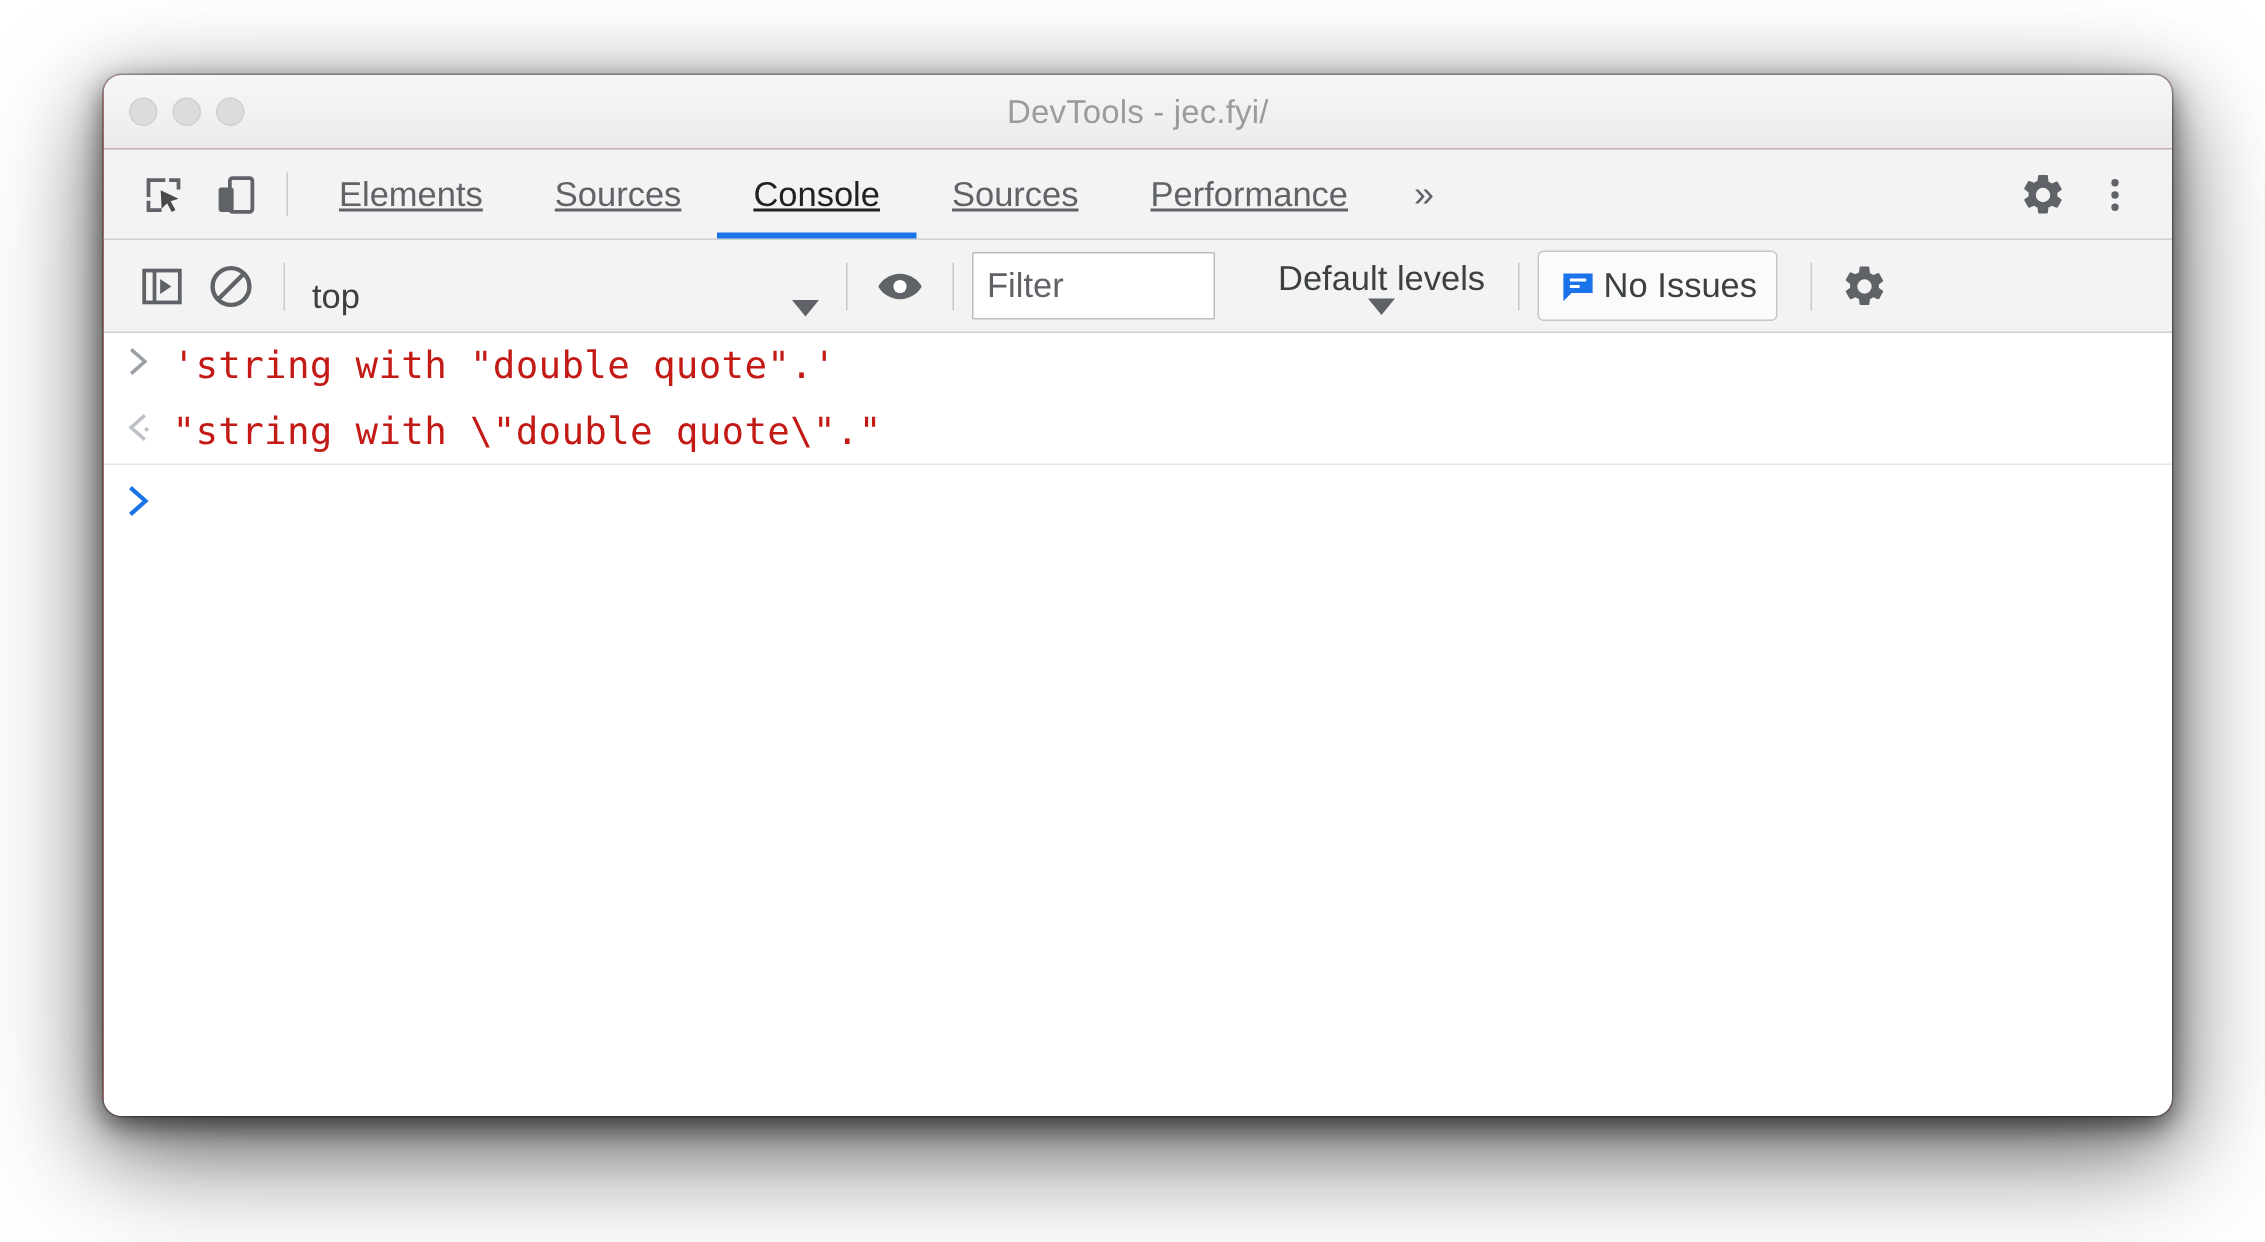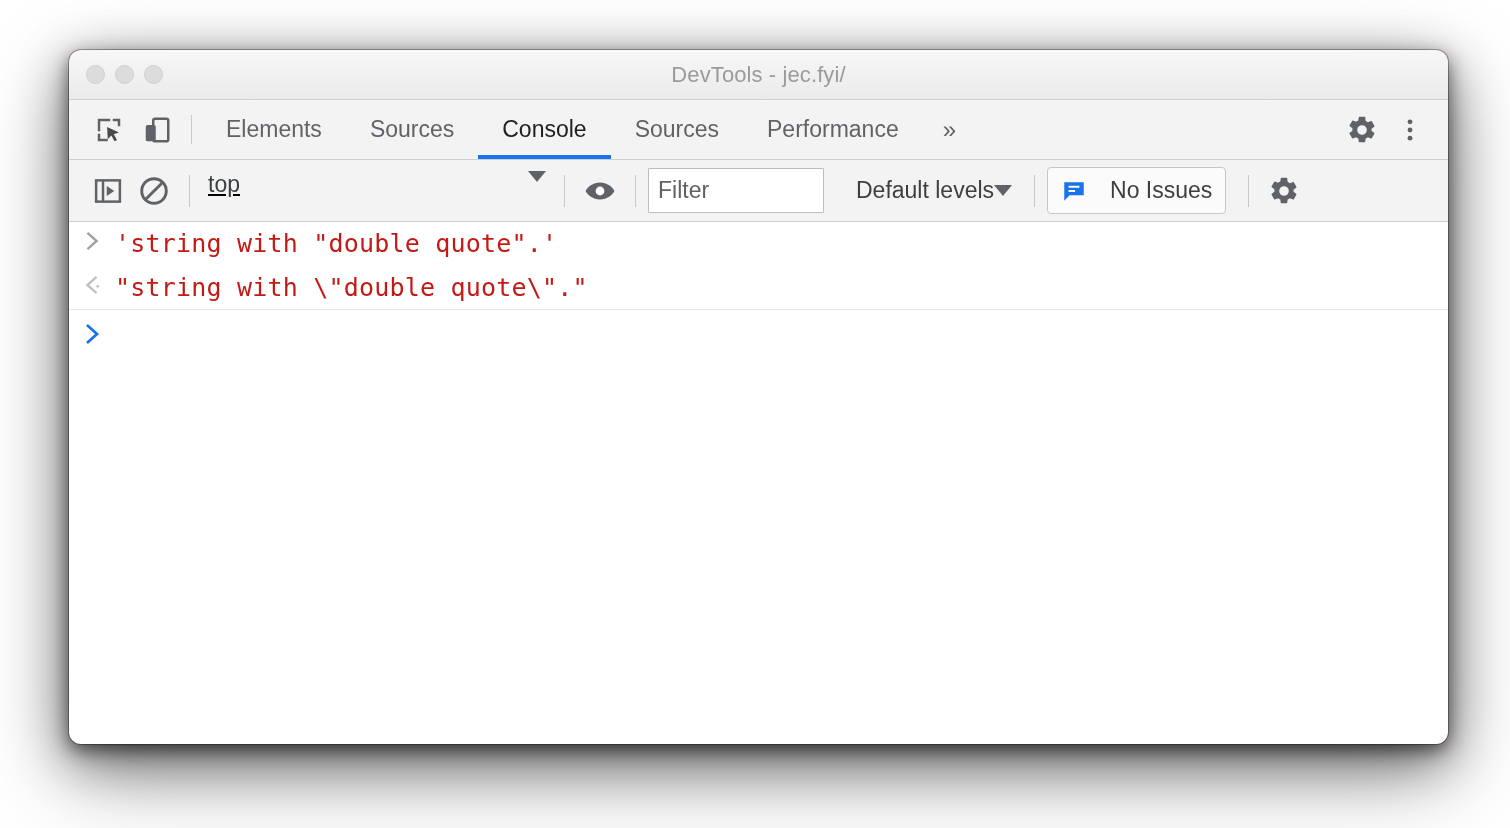--- a/index.html
+++ b/index.html
@@ -96,20 +96,21 @@
   }
   .panel-tab {
     display: flex;
     align-items: center;
     padding: 0 24px;
     font-size: 23px;
     color: #5f6368;
     position: relative;
     cursor: default;
     white-space: nowrap;
+    text-decoration: underline;
   }
   .panel-tab.active { color: #202124; }
   .panel-tab.active::after {
     content: "";
     position: absolute;
     left: 0; right: 0; bottom: 0;
     height: 4px;
     background: #1a73e8;
   }
   .overflow-tab {
@@ -148,65 +149,65 @@
   }
   .ct-sep {
     width: 1px;
     height: 32px;
     background: #c9c9c9;
     margin: 0 12px;
     flex: 0 0 1px;
   }
   #context-selector {
     display: flex;
-    align-items: flex-start;
+    align-items: flex-end;
     flex: 0 0 350px;
     height: 40px;
     cursor: default;
-    text-decoration: underline;
   }
   #context-label {
     font-size: 23px;
     color: #3c4043;
     flex: 1 1 auto;
     padding-left: 6px;
   }
   .caret {
     width: 0; height: 0;
     border-left: 9px solid transparent;
     border-right: 9px solid transparent;
     border-top: 11px solid #5f6368;
     margin-right: 6px;
   }
   #filter-input {
-    width: 176px;
+    width: 162px;
     height: 45px;
     box-sizing: border-box;
     border: 1px solid #bdbdbd;
     background: #ffffff;
     font-family: "Liberation Sans", sans-serif;
     font-size: 23px;
     color: #3c4043;
     padding: 0 9px;
     outline: none;
     border-radius: 1px;
   }
   #filter-input::placeholder { color: #5f6368; opacity: 1; }
   #levels-dropdown {
     display: flex;
     align-items: center;
-    margin-left: 32px;
+    margin-left: 42px;
     cursor: default;
     white-space: nowrap;
+    flex-direction: column;
   }
   #levels-label { font-size: 23px; color: #3c4043; }
   #issues-badge {
     display: flex;
     align-items: center;
-    gap: 23px;
+    gap: 4px;
     height: 45px;
     padding: 0 13px;
     border: 1px solid #c6c6c6;
     border-radius: 4px;
     background: #fbfbfb;
     margin-left: 20px;
     cursor: default;
     white-space: nowrap;
   }
   #issues-label { font-size: 23px; color: #3c4043; }

